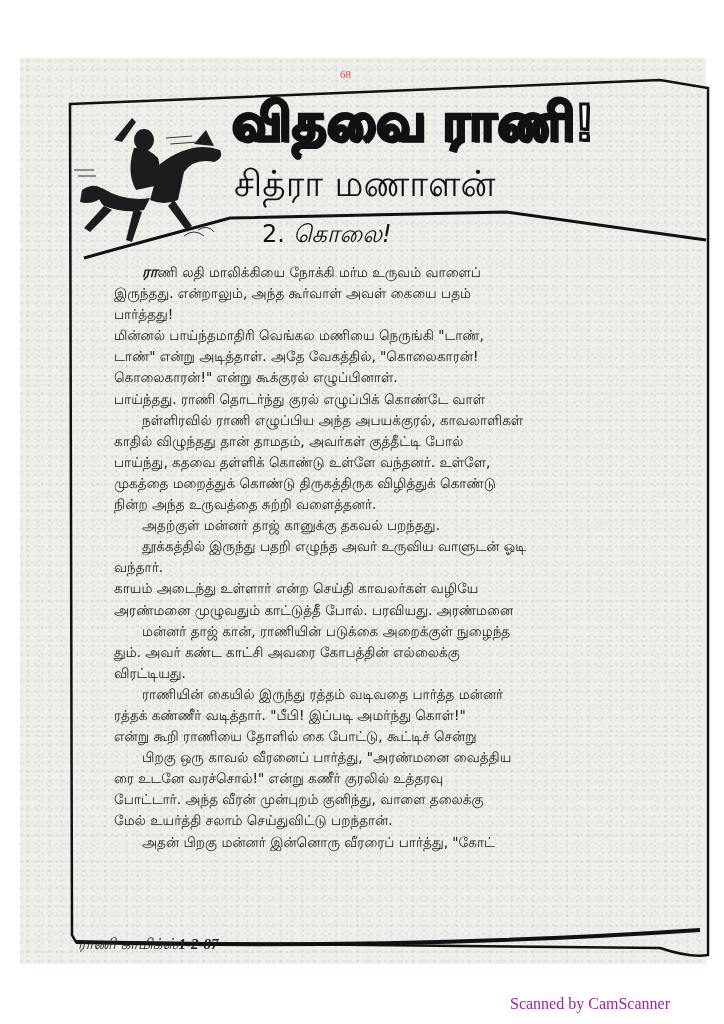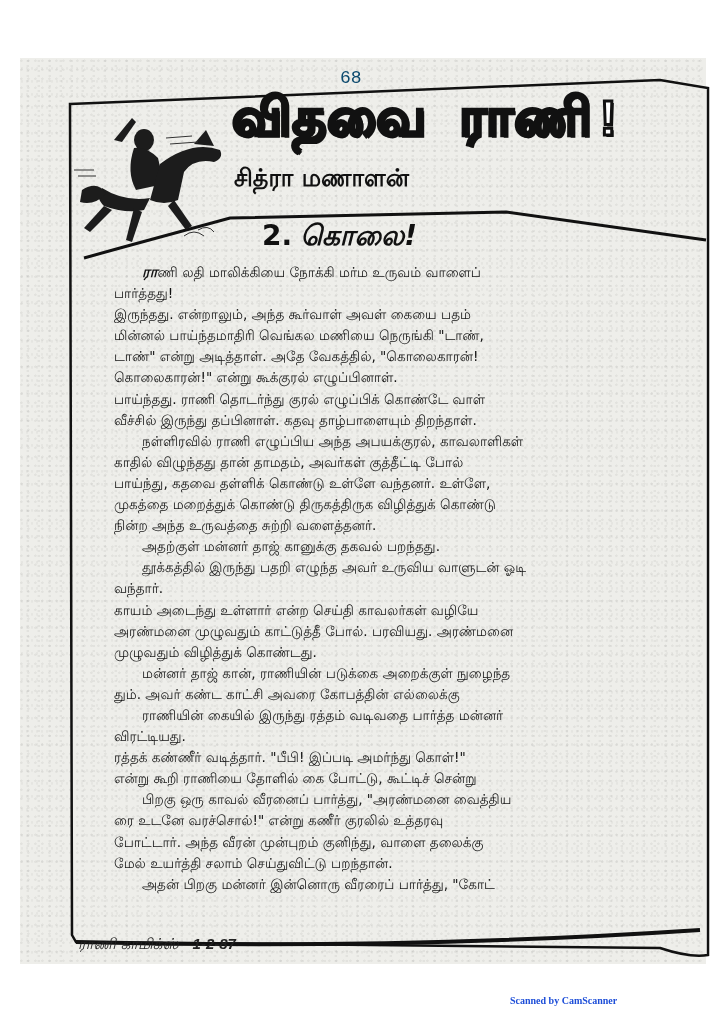--- a/index.html
+++ b/index.html
@@ -10,58 +10,57 @@
   .scan-page {
     position:absolute; left:20px; top:58px; width:686px; height:906px;
     background:#eeeeea;
     background-image:
       radial-gradient(circle at 20% 30%, rgba(0,0,0,0.05) 0 1px, transparent 1.5px),
       radial-gradient(circle at 70% 60%, rgba(0,0,0,0.05) 0 1px, transparent 1.5px),
       radial-gradient(circle at 40% 80%, rgba(0,0,0,0.04) 0 1px, transparent 1.5px);
     background-size: 7px 9px, 11px 5px, 5px 13px;
   }
   .page-number {
-    position:absolute; left:340px; top:68px; font-size:18px; color:#0c4a6e;
-    font-family:Liberation Mono, monospace;
+    position:absolute; left:340px; top:68px; font-size:11px; color:#ef4444;
+    font-family:Liberation Serif, serif;
   }
   
   .frame-svg { position:absolute; left:0; top:0; width:724px; height:1024px; }
   .title-main {
     position:absolute; left:232px; top:96px; font-size:52px; font-weight:bold;
     color:#fff; -webkit-text-stroke:3px #111; letter-spacing:1px;
-    font-family:Liberation Mono, monospace; line-height:1;
+    font-family:Liberation Sans, sans-serif; line-height:1;
     text-shadow: 2px 2px 0 #111;
   }
   .author {
-    position:absolute; left:234px; top:166px; font-size:24px; font-weight:bold; color:#111;
+    position:absolute; left:234px; top:166px; font-size:36px; font-weight:normal; color:#111;
     font-family:"DejaVu Sans", sans-serif; line-height:1;
   }
   .illustration { position:absolute; left:74px; top:110px; width:160px; height:140px; }
   .chapter-title {
-    position:absolute; left:262px; top:222px; font-size:28px; font-weight:bold; color:#111;
+    position:absolute; left:262px; top:222px; font-size:24px; font-weight:normal; color:#111;
     font-family:"DejaVu Sans", sans-serif; line-height:1;
   }
   .chapter-title .name { font-style:italic; margin-left:8px; }
   .body-text {
     position:absolute; left:114px; top:262px; width:568px;
     font-family:"DejaVu Sans", sans-serif; font-size:13.6px; line-height:21.1px; color:#141414;
     text-align:justify;
   }
   .body-text .line { white-space:nowrap; display:block; height:21.1px; overflow:visible; }
   .body-text .indent { padding-left:28px; }
   .drop { font-weight:bold; font-style:italic; font-size:15px; font-family:"DejaVu Serif", serif; }
   .footer-pub {
     position:absolute; left:78px; top:935px; font-size:15px; font-style:italic; color:#222;
     font-family:"DejaVu Sans", sans-serif;
   }
-  .footer-pub .date { font-family:Liberation Sans, sans-serif; font-weight:bold; margin-left:14px; }
+  .footer-pub .date { font-family:Liberation Serif, serif; font-weight:bold; }
   .watermark {
-    position:absolute; left:510px; top:995px; font-size:10px; color:#1d4ed8;
+    position:absolute; left:510px; top:995px; font-size:16px; color:#a21caf;
     font-family:"Liberation Serif", serif;
-    font-weight:bold;
   }
 </style>
 </head>
 <body>
 
 <div class="scan-page"></div>
 
 <div class="page-number">68</div>
 
 <svg class="frame-svg" viewBox="0 0 724 1024">
@@ -98,42 +97,40 @@
 
 <div class="title-main">விதவை ராணி!</div>
 <div class="author">சித்ரா மணாளன்</div>
 
 <div class="chapter-title">
   <span>2.</span><span class="name">கொலை!</span>
 </div>
 
 <div class="body-text" id="body-text">
     <span class="line indent"><span class="drop">ரா</span><span>ணி லதி மாலிக்கியை நோக்கி மர்ம உருவம் வாளைப்</span></span>
+    <span class="line"><span>இருந்தது. என்றாலும், அந்த கூர்வாள் அவள் கையை பதம்</span></span>
     <span class="line"><span>பார்த்தது!</span></span>
-    <span class="line"><span>இருந்தது. என்றாலும், அந்த கூர்வாள் அவள் கையை பதம்</span></span>
     <span class="line"><span>மின்னல் பாய்ந்தமாதிரி வெங்கல மணியை நெருங்கி "டாண்,</span></span>
     <span class="line"><span>டாண்" என்று அடித்தாள். அதே வேகத்தில், "கொலைகாரன்!</span></span>
     <span class="line"><span>கொலைகாரன்!" என்று கூக்குரல் எழுப்பினாள்.</span></span>
     <span class="line"><span>பாய்ந்தது. ராணி தொடர்ந்து குரல் எழுப்பிக் கொண்டே வாள்</span></span>
-    <span class="line"><span>வீச்சில் இருந்து தப்பினாள். கதவு தாழ்பாளையும் திறந்தாள்.</span></span>
     <span class="line indent"><span>நள்ளிரவில் ராணி எழுப்பிய அந்த அபயக்குரல், காவலாளிகள்</span></span>
     <span class="line"><span>காதில் விழுந்தது தான் தாமதம், அவர்கள் குத்தீட்டி போல்</span></span>
     <span class="line"><span>பாய்ந்து, கதவை தள்ளிக் கொண்டு உள்ளே வந்தனர். உள்ளே,</span></span>
     <span class="line"><span>முகத்தை மறைத்துக் கொண்டு திருகத்திருக விழித்துக் கொண்டு</span></span>
     <span class="line"><span>நின்ற அந்த உருவத்தை சுற்றி வளைத்தனர்.</span></span>
     <span class="line indent"><span>அதற்குள் மன்னர் தாஜ் கானுக்கு தகவல் பறந்தது.</span></span>
     <span class="line indent"><span>தூக்கத்தில் இருந்து பதறி எழுந்த அவர் உருவிய வாளுடன் ஓடி</span></span>
     <span class="line"><span>வந்தார்.</span></span>
     <span class="line"><span>காயம் அடைந்து உள்ளார் என்ற செய்தி காவலர்கள் வழியே</span></span>
     <span class="line"><span>அரண்மனை முழுவதும் காட்டுத்தீ போல். பரவியது. அரண்மனை</span></span>
-    <span class="line"><span>முழுவதும் விழித்துக் கொண்டது.</span></span>
     <span class="line indent"><span>மன்னர் தாஜ் கான், ராணியின் படுக்கை அறைக்குள் நுழைந்த</span></span>
     <span class="line"><span>தும். அவர் கண்ட காட்சி அவரை கோபத்தின் எல்லைக்கு</span></span>
+    <span class="line"><span>விரட்டியது.</span></span>
     <span class="line indent"><span>ராணியின் கையில் இருந்து ரத்தம் வடிவதை பார்த்த மன்னர்</span></span>
-    <span class="line"><span>விரட்டியது.</span></span>
     <span class="line"><span>ரத்தக் கண்ணீர் வடித்தார். "பீபி! இப்படி அமர்ந்து கொள்!"</span></span>
     <span class="line"><span>என்று கூறி ராணியை தோளில் கை போட்டு, கூட்டிச் சென்று</span></span>
     <span class="line indent"><span>பிறகு ஒரு காவல் வீரனைப் பார்த்து, "அரண்மனை வைத்திய</span></span>
     <span class="line"><span>ரை உடனே வரச்சொல்!" என்று கணீர் குரலில் உத்தரவு</span></span>
     <span class="line"><span>போட்டார். அந்த வீரன் முன்புறம் குனிந்து, வாளை தலைக்கு</span></span>
     <span class="line"><span>மேல் உயர்த்தி சலாம் செய்துவிட்டு பறந்தான்.</span></span>
     <span class="line indent"><span>அதன் பிறகு மன்னர் இன்னொரு வீரரைப் பார்த்து, "கோட்</span></span>
   </div>
 
 <div class="footer-pub">

